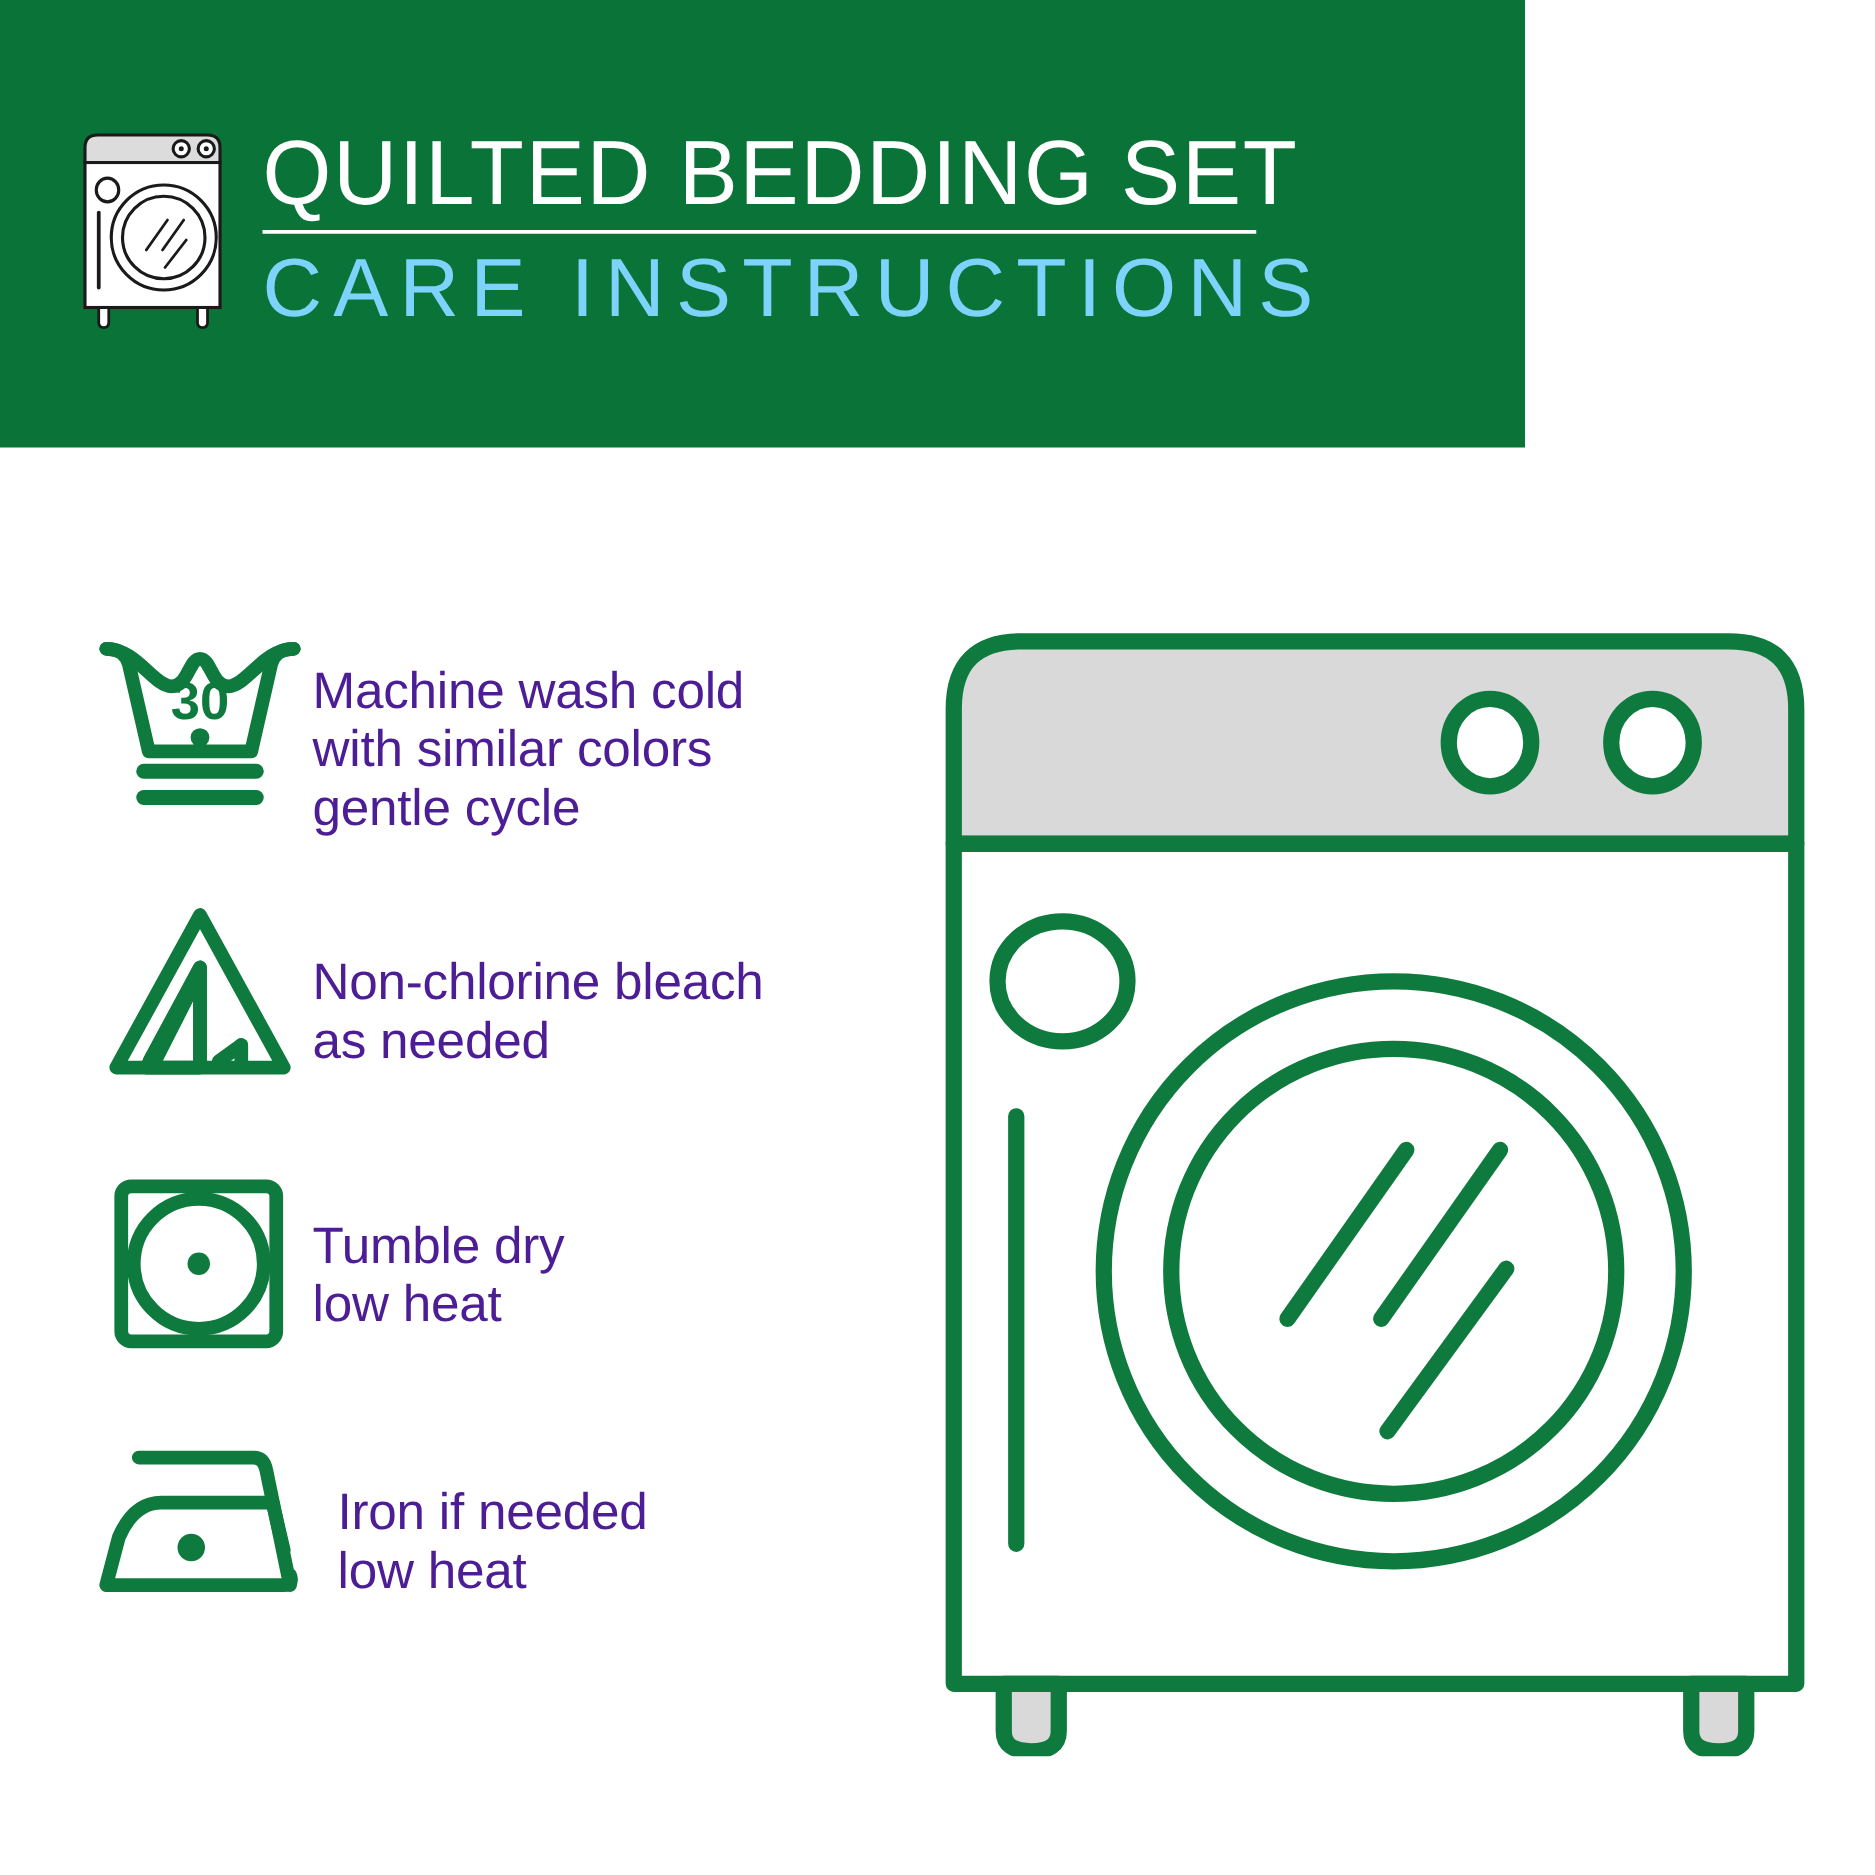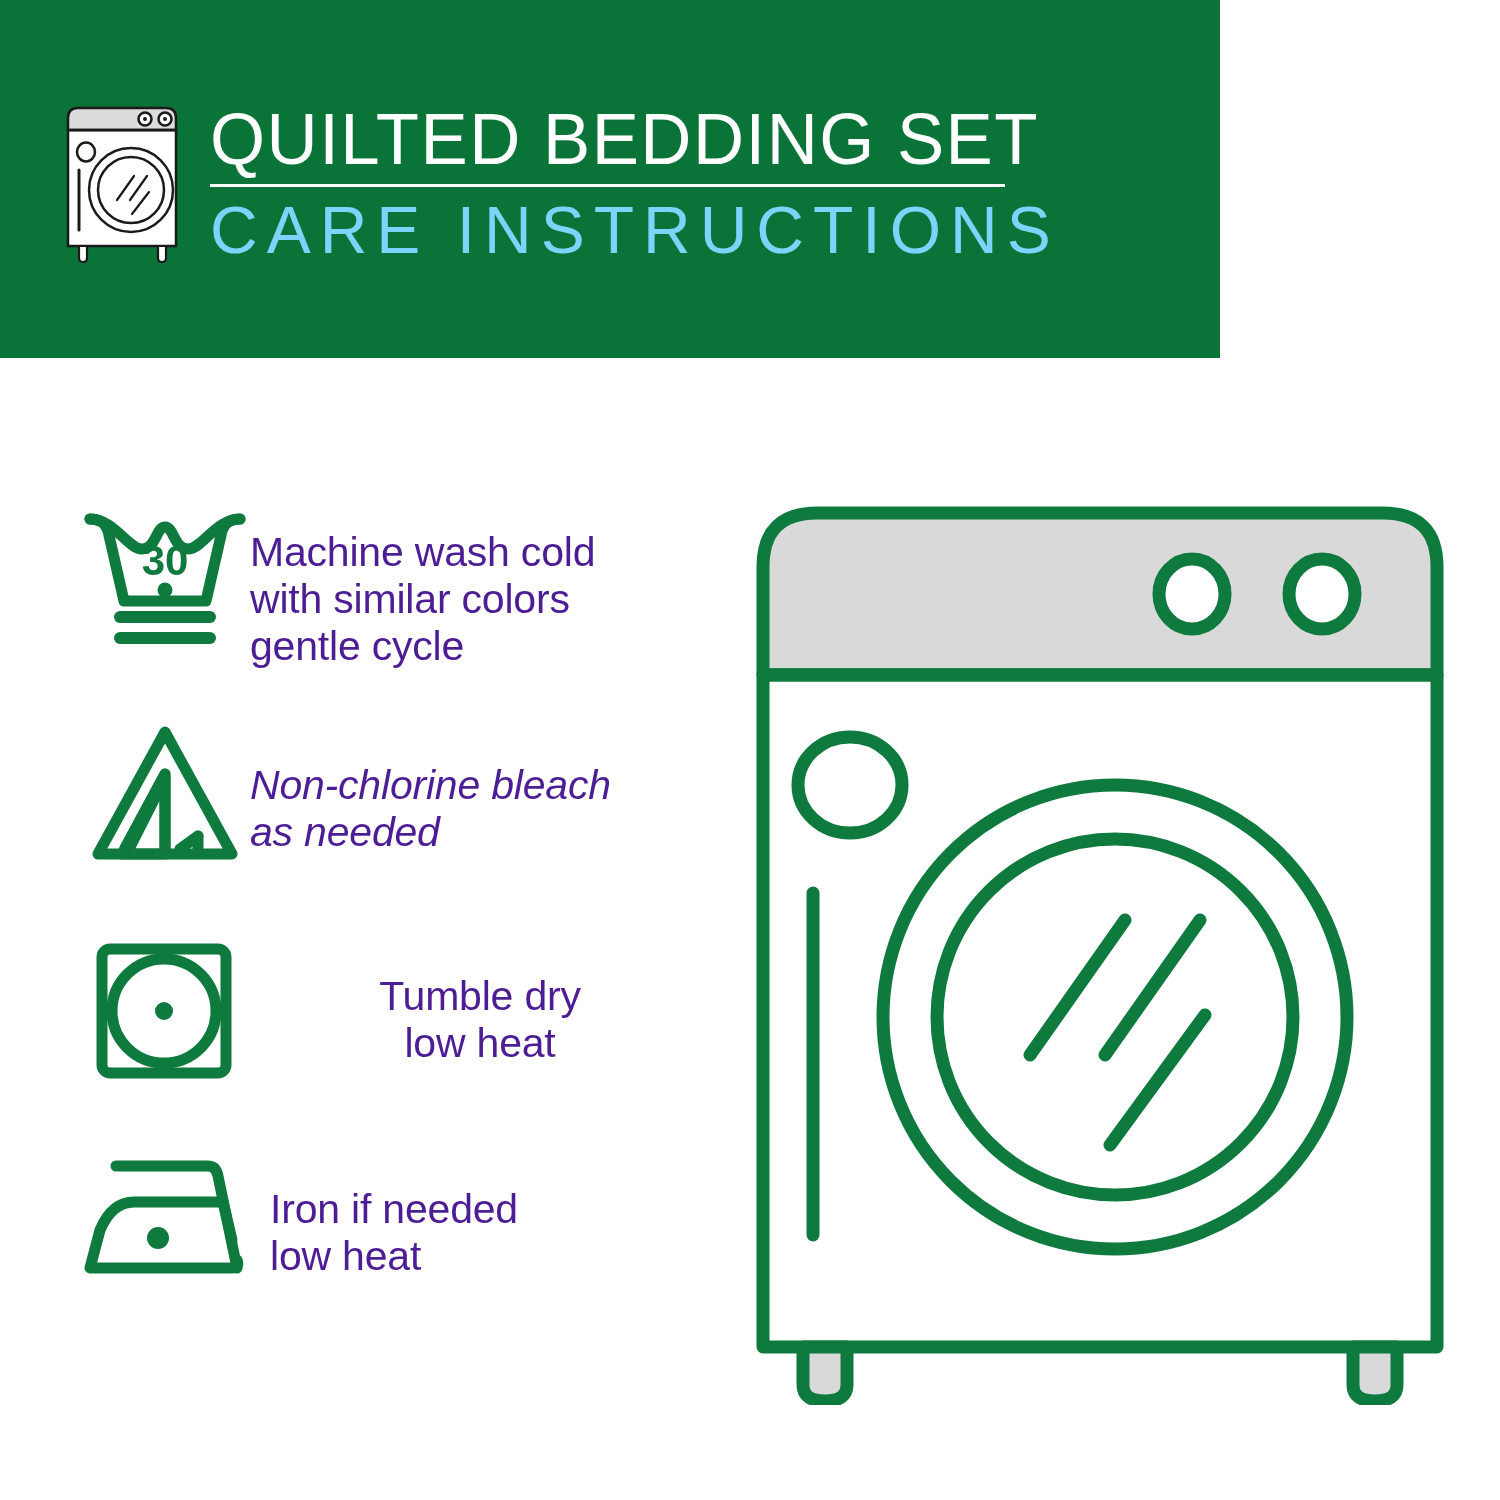--- a/index.html
+++ b/index.html
@@ -82,38 +82,38 @@
   .care-row {
     display: flex;
     align-items: flex-start;
     height: 215px;
   }
   .care-symbol {
     width: 180px;
     flex: 0 0 180px;
     display: flex;
     align-items: flex-start;
-    justify-content: flex-end;
+    justify-content: center;
   }
   .care-symbol svg {
     display: block;
   }
   .care-text {
     flex: 1 1 auto;
     color: #4c1d95;
     font-size: 41px;
     line-height: 47px;
     letter-spacing: -0.2px;
     font-weight: 400;
     padding-top: 22px;
     white-space: pre-line;
   }
   .care-row-wash .care-text   { padding-top: 24px; }
-  .care-row-bleach .care-text { padding-top: 42px; font-style: italic; }
-  .care-row-dry .care-text    { padding-top: 38px; text-align: center; }
+  .care-row-bleach .care-text { padding-top: 42px; }
+  .care-row-dry .care-text    { padding-top: 38px; }
   .care-row-iron .care-text   { padding-top: 36px; margin-left: 20px; }
 
   
   #machine-illustration {
     position: absolute;
     left: 745px;
     top: 495px;
     width: 710px;
     height: 910px;
   }

